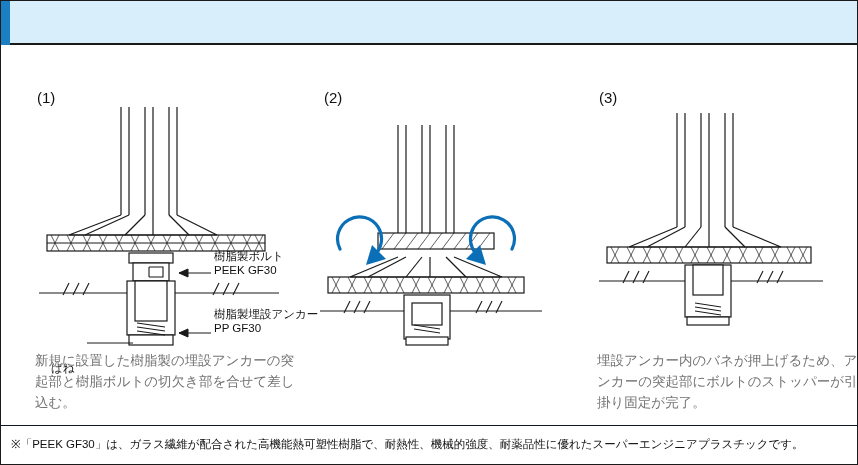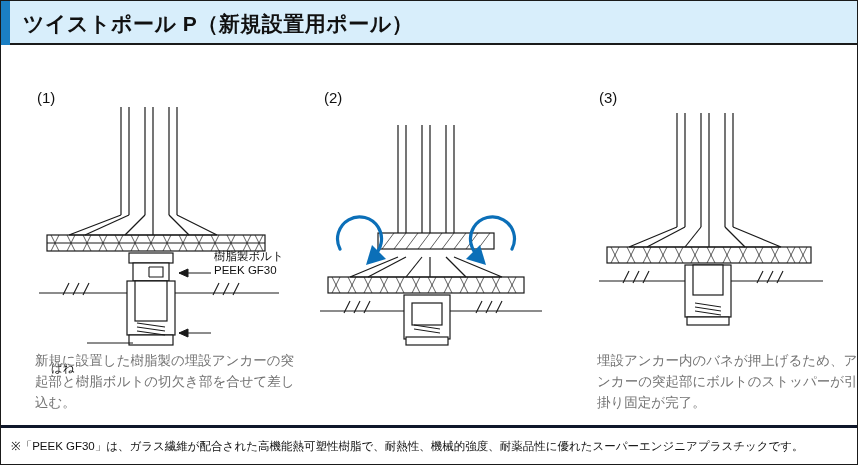--- a/index.html
+++ b/index.html
@@ -104,42 +104,41 @@
   #callout-anchor { left: 185px; top: 218px; }
   #callout-spring { left: 22px; top: 230px; margin-top: 42px; }
 
   
   #footnote {
     position: absolute;
     left: 0;
     top: 424px;
     width: 100%;
     height: 40px;
-    border-top: 3px solid #0f172a;
+    border-top: 1px solid #0f172a;
     box-sizing: border-box;
     padding-left: 32px;
   }
   #footnote-text {
     position: absolute;
     left: 10px;
     top: 10px;
     font-size: 11.5px;
     color: #111111;
     white-space: nowrap;
   }
   svg { display: block; }
 </style>
 </head>
 <body>
 
 <div id="page">
 
   <div id="header-bar">
     <div id="header-accent"></div>
-    <div id="header-title">ツイストポール P（新規設置用ポール）</div>
   </div>
 
 
   <div class="step-col" id="col1">
     <div class="step-label">(1)</div>
 
     <div class="step-figure">
       <svg width="270" height="240" viewBox="0 0 270 240">
         <g stroke="#1a1a1a" fill="none" stroke-width="1.2">
 
@@ -230,20 +229,24 @@
           <line x1="150" y1="226" x2="182" y2="226"></line>
           <polygon points="150,226 159,222 159,230"></polygon>
         </g>
       </svg>
     </div>
 
     <div class="callout" id="callout-bolt">
       <div>樹脂製ボルト</div>
       <div>PEEK GF30</div>
     </div>
+    <div class="callout" id="callout-anchor">
+      <div>樹脂製埋設アンカー</div>
+      <div>PP GF30</div>
+    </div>
     <div class="callout" id="callout-spring">ばね</div>
 
     <div class="step-caption">新規に設置した樹脂製の埋設アンカーの突起部と樹脂ボルトの切欠き部を合せて差し込む。</div>
   </div>
 
   <div class="step-col" id="col2">
     <div class="step-label">(2)</div>
 
     <div class="step-figure">
       <svg width="270" height="240" viewBox="0 0 270 240">

